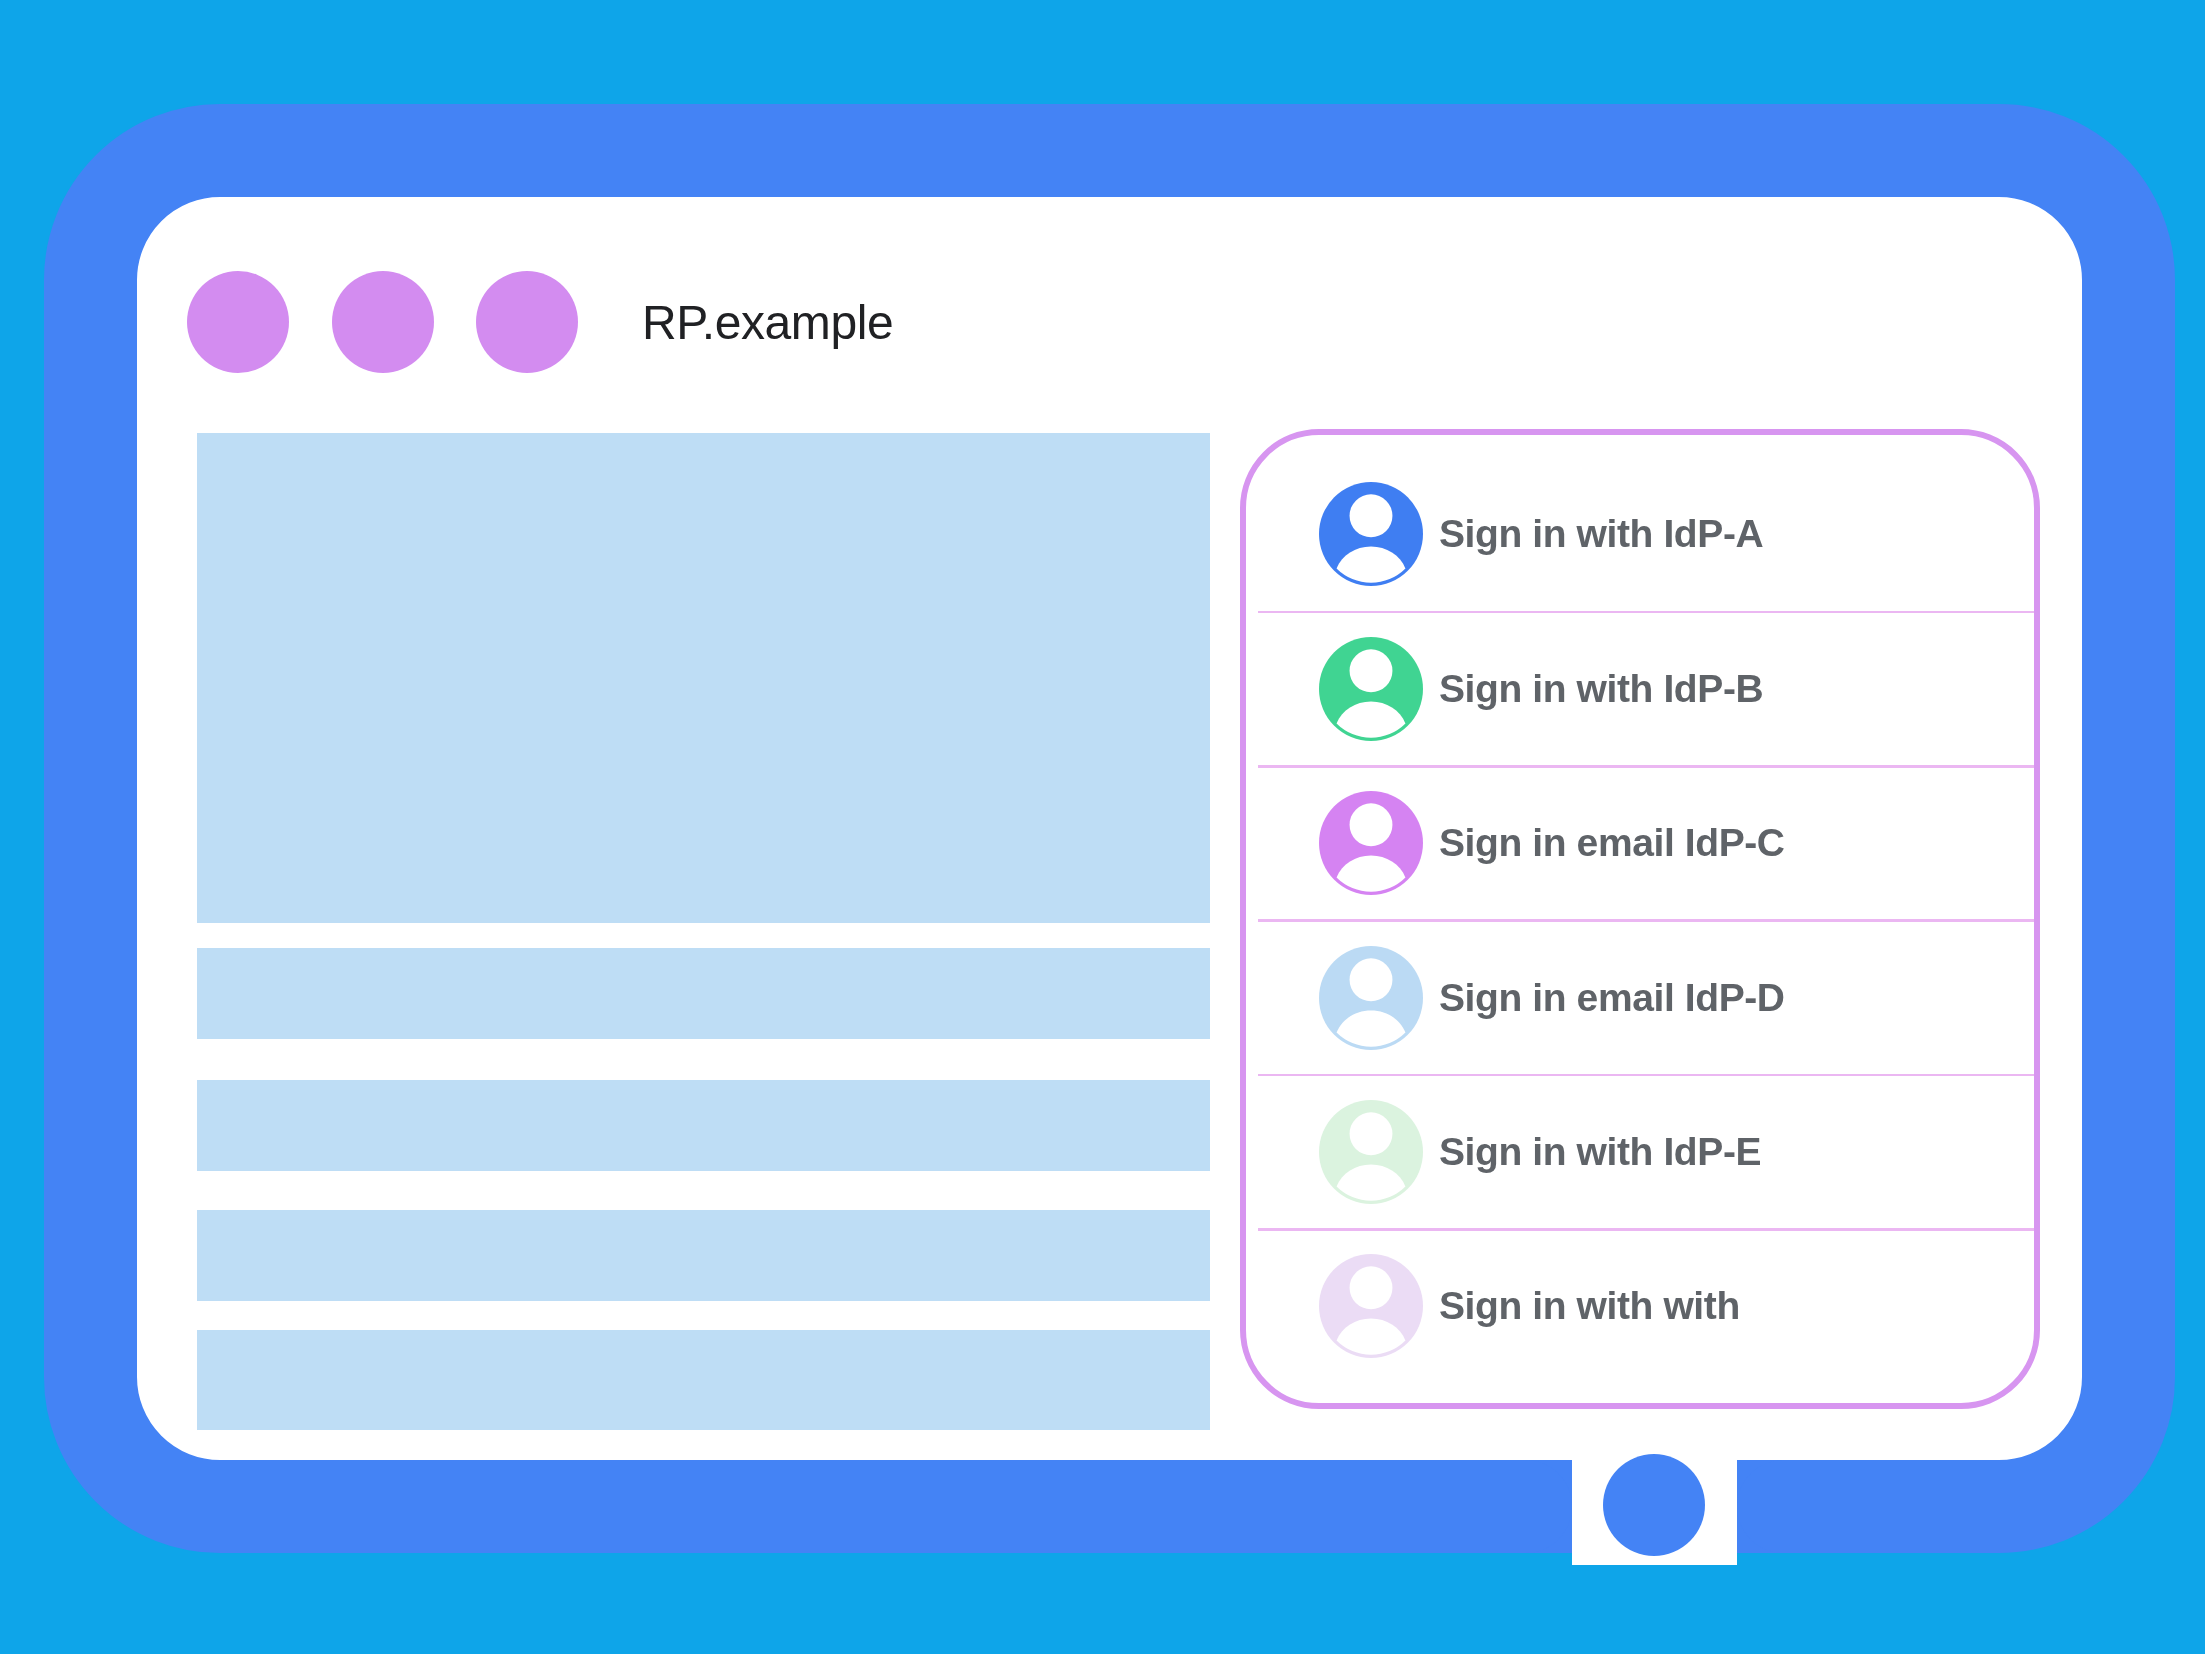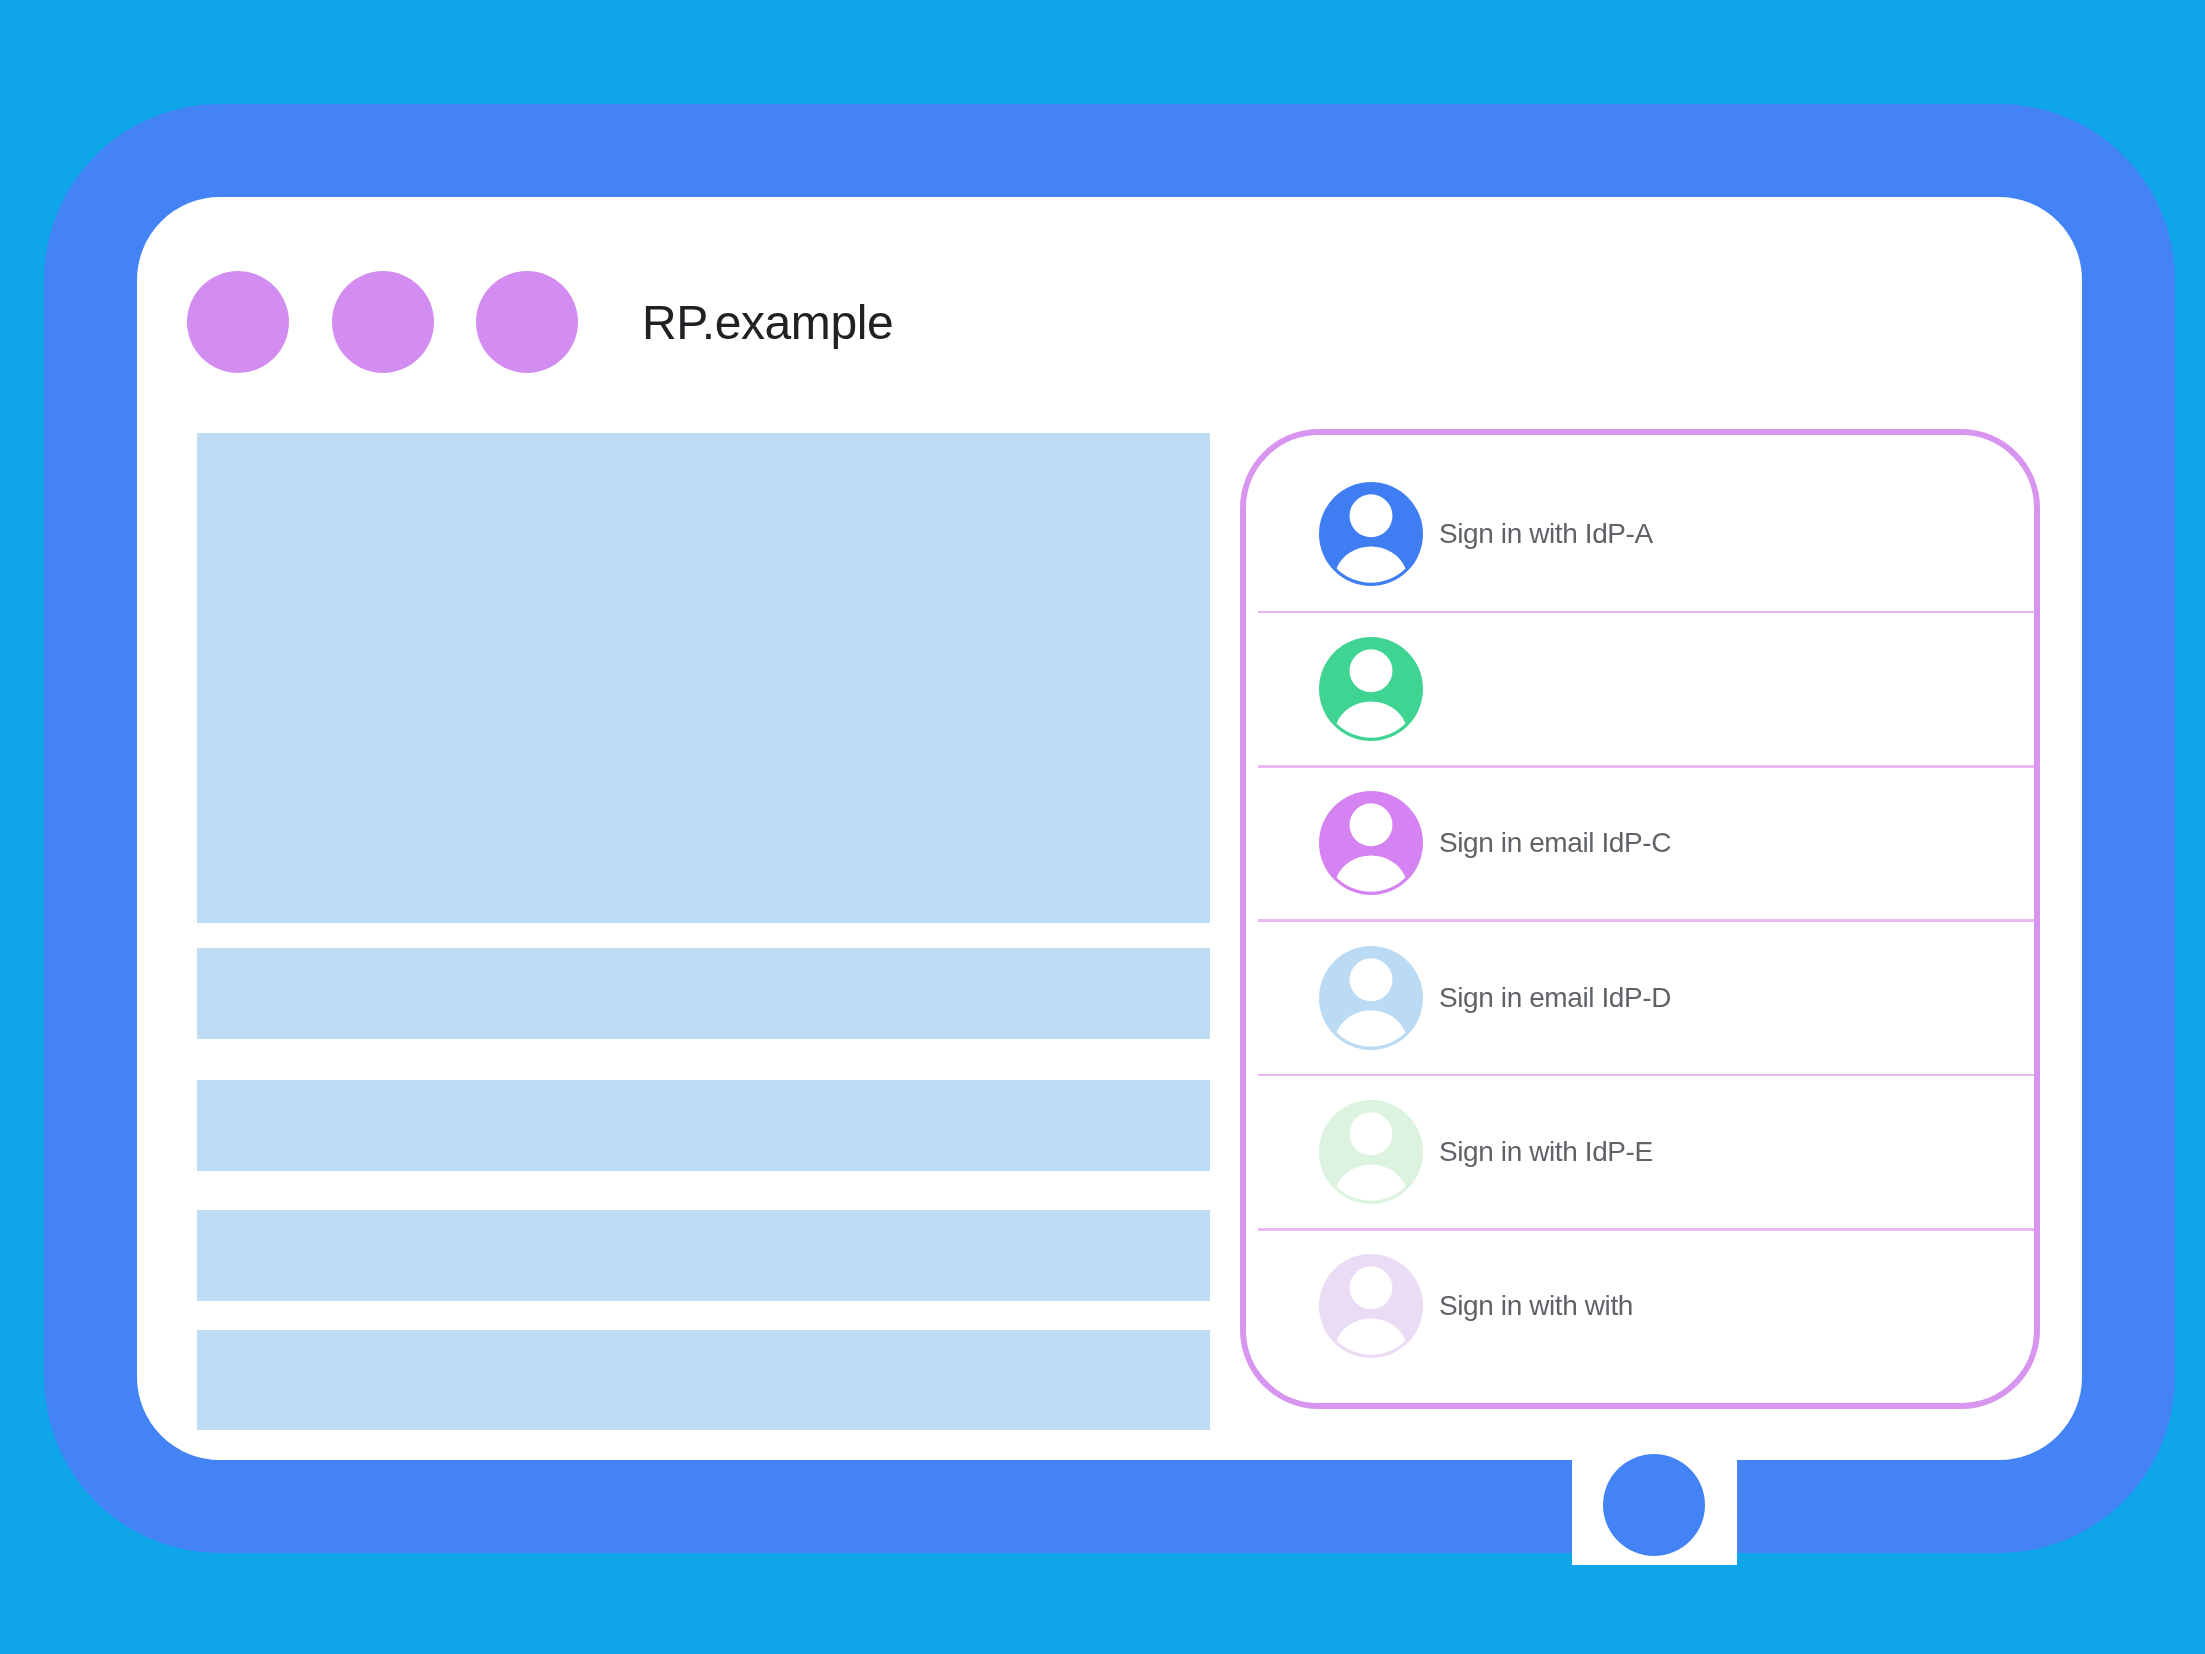--- a/index.html
+++ b/index.html
@@ -108,22 +108,22 @@
     background: var(--panel-divider, #EBB7F2);
   }
   .avatar {
     width: 104px; height: 104px;
     flex: 0 0 auto;
     display: block;
   }
   .avatar .person { fill: var(--avatar-person, #ffffff); }
   .signin-label {
     margin-left: 16px;
-    font-size: 28px;
-    font-weight: 400;
+    font-size: 39px;
+    font-weight: 700;
     letter-spacing: -0.4px;
     color: var(--label-gray, #5F6368);
     white-space: nowrap;
   }
 </style>
 </head>
 <body>
 
 <div class="canvas">
 
@@ -154,20 +154,21 @@
       </svg>
       <span class="signin-label">Sign in with IdP-A</span>
     </div>
 
     <div class="signin-row">
       <svg class="avatar" viewBox="0 0 48 48" aria-hidden="true">
         <circle cx="24" cy="24" r="24" fill="#40D492"></circle>
         <circle class="person" cx="24" cy="15.6" r="9.9"></circle>
         <path class="person" d="M8.1 39.9C10.7 33.7 16.8 29.8 24 29.8c7.2 0 13.3 3.9 15.9 10.1A22.5 22.5 0 0 1 8.1 39.9Z"></path>
       </svg>
+      <span class="signin-label">Sign in with IdP-B</span>
     </div>
 
     <div class="signin-row">
       <svg class="avatar" viewBox="0 0 48 48" aria-hidden="true">
         <circle cx="24" cy="24" r="24" fill="#D583F2"></circle>
         <circle class="person" cx="24" cy="15.6" r="9.9"></circle>
         <path class="person" d="M8.1 39.9C10.7 33.7 16.8 29.8 24 29.8c7.2 0 13.3 3.9 15.9 10.1A22.5 22.5 0 0 1 8.1 39.9Z"></path>
       </svg>
       <span class="signin-label">Sign in email IdP-C</span>
     </div>

